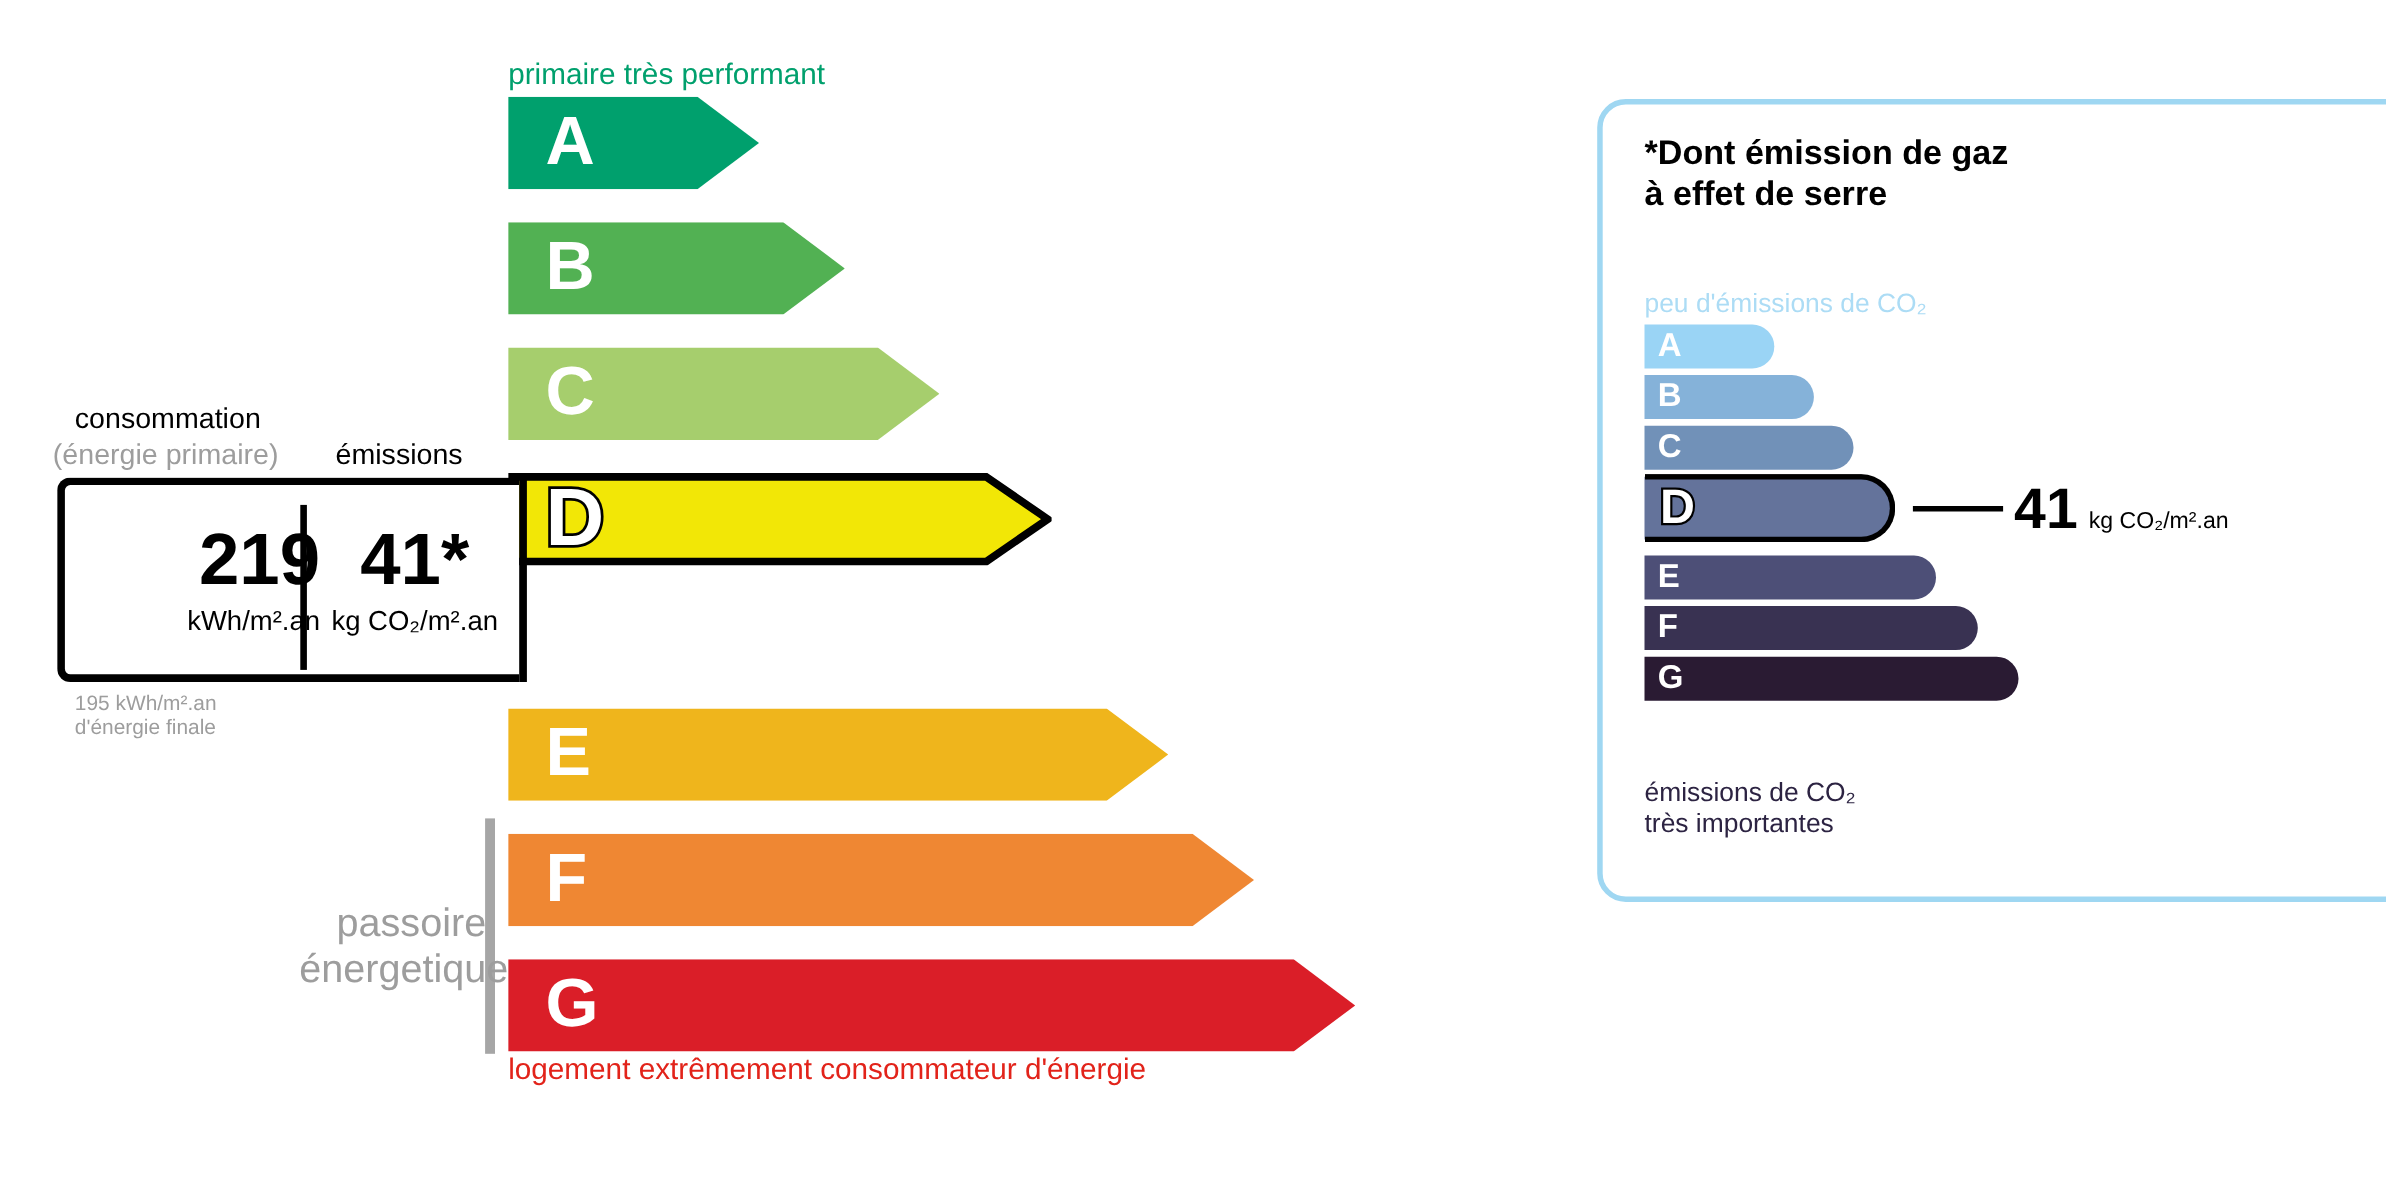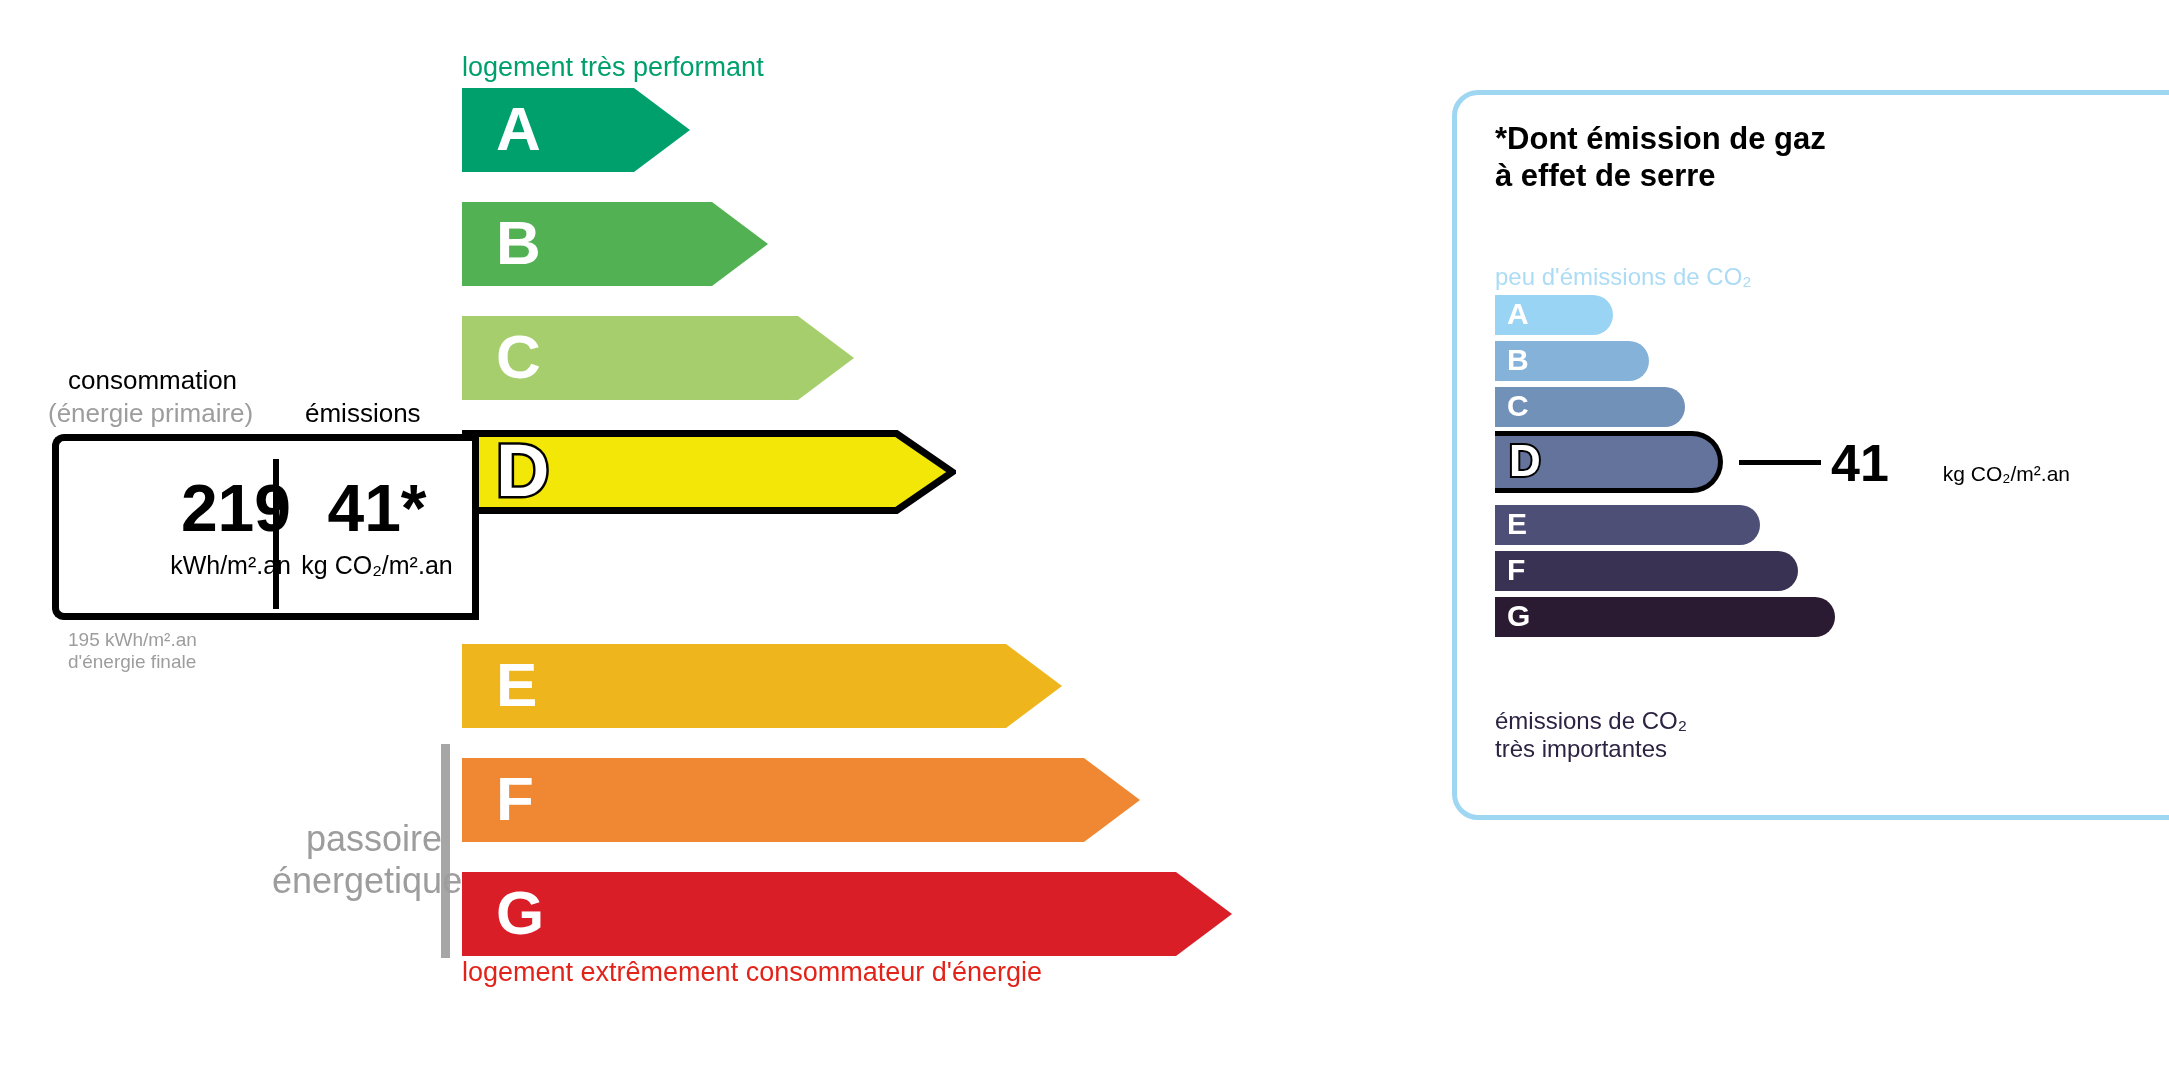--- a/index.html
+++ b/index.html
@@ -250,21 +250,21 @@
     color: #000;
   }
 </style>
 </head>
 <body>
 
 <div id="root">
 
   <div id="energy-scale">
 
-    <div class="top-caption">logement très performant</div>
+    <div class="top-caption">primaire très performant</div>
 
     <div id="arrow-rows">
         <div class="arrow-row" id="row-A" style="top: 88px; width: 228px;">
           <div class="arrow">
             <svg viewBox="0 0 228 84" width="228" height="84" preserveAspectRatio="none" xmlns="http://www.w3.org/2000/svg">
               <polygon points="0,0 172,0 228,42 172,84 0,84" fill="#00A06D"></polygon>
             </svg>
           </div>
           <span class="arrow-letter">A</span>
         </div>
@@ -373,21 +373,21 @@
           <div class="co2-bar" style="width: 303px; background: rgb(57, 50, 82);"></div>
           <span class="co2-letter">F</span>
         </div>
         <div class="co2-row" style="top: 502px; width: 340px;">
           <div class="co2-bar" style="width: 340px; background: rgb(42, 27, 51);"></div>
           <span class="co2-letter">G</span>
         </div>
       </div>
 
     <div id="co2-leader" style="left: 282px; top: 365px; width: 82px;"></div>
-    <div id="co2-callout" style="left: 374px; top: 342px; gap: 44px;">
+    <div id="co2-callout" style="left: 374px; top: 342px;">
       <span id="co2-callout-value">41</span>
       <span id="co2-callout-unit">kg CO₂/m².an</span>
     </div>
 
     <div id="co2-bottom-caption">émissions de CO₂<br>très importantes</div>
   </div>
 
 </div>
 
 </body></html>

